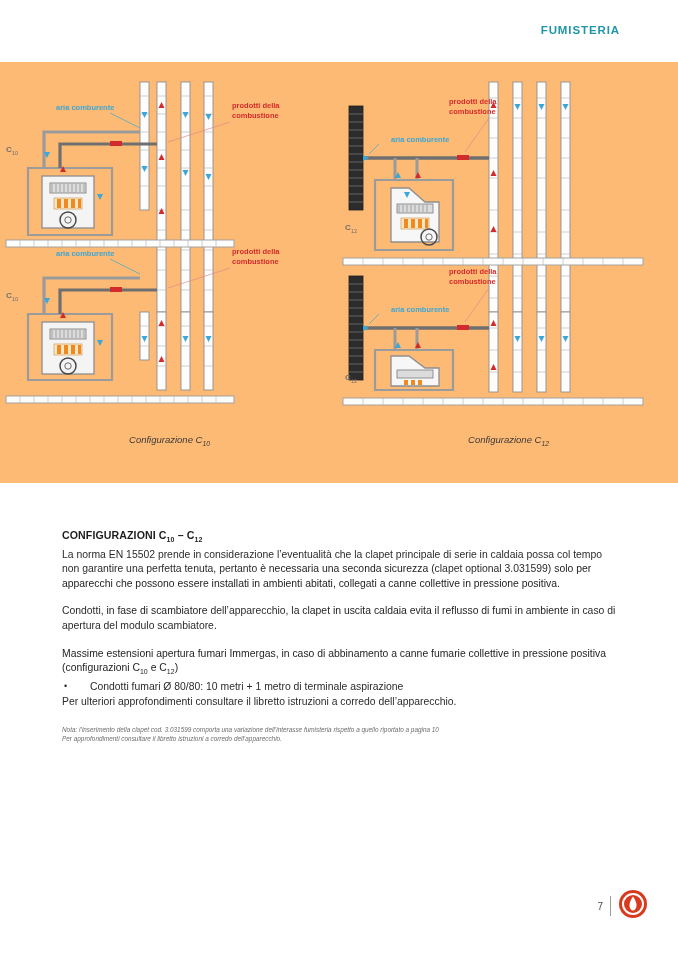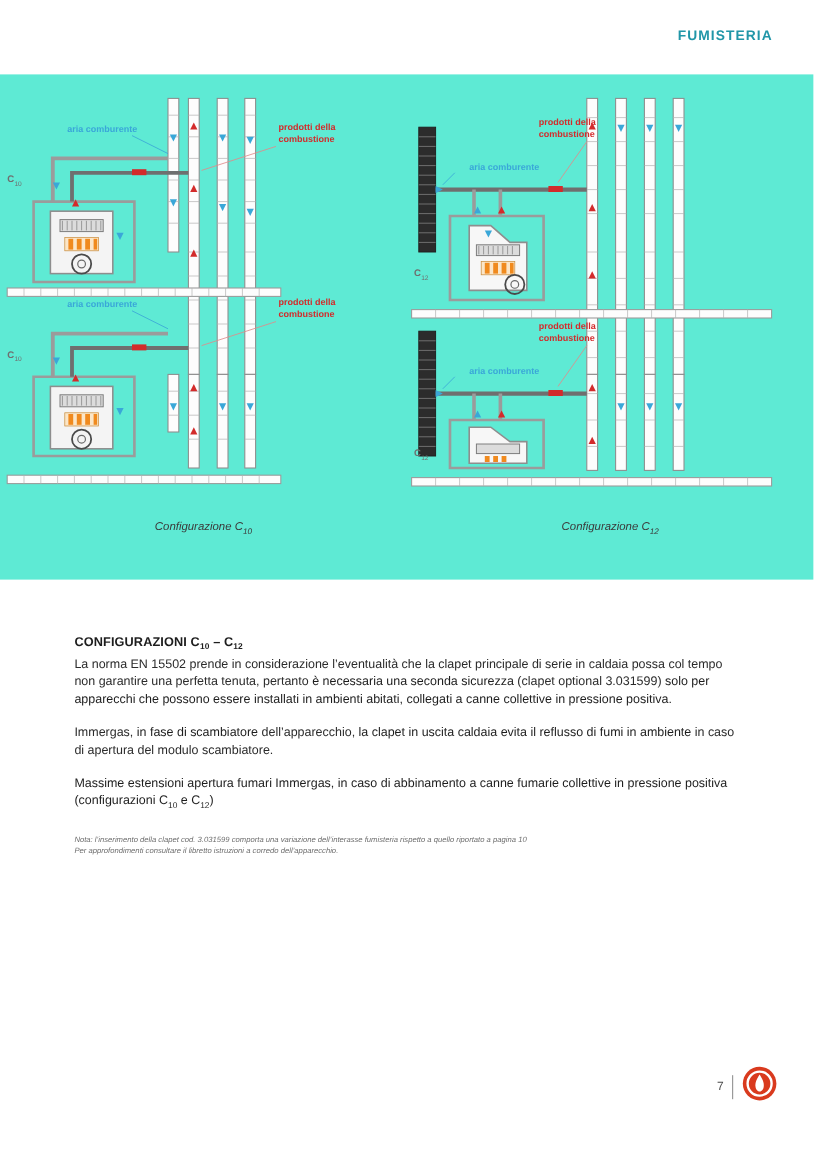--- a/index.html
+++ b/index.html
@@ -17,35 +17,35 @@
   }
 
   
   .page-header {
     position: absolute;
     top: 0; left: 0; right: 0;
     height: 62px;
   }
   .header-title {
     position: absolute;
-    right: 34px;
+    right: 58px;
     top: 24px;
     font-size: 11.5px;
     letter-spacing: 0.9px;
     font-weight: 600;
     color: #2196a8;
   }
 
   
   .figure-band {
     position: absolute;
     left: 0; right: 0;
     top: 62px;
     height: 421px;
-    background: #5eead4;
+    background: #fdba74;
   }
   .figures {
     position: absolute;
     inset: 0;
     display: flex;
   }
   .figure {
     flex: 1 1 50%;
     position: relative;
   }
@@ -621,29 +621,31 @@
 </div>
 
 <div class="content">
 
   <p class="sec-title"><span>CONFIGURAZIONI C</span><sub>10</sub><span> – C</span><sub>12</sub></p>
 
   <p><span>La norma EN 15502 prende in considerazione l’eventualità che la clapet principale di serie in caldaia possa col tempo non garantire una perfetta tenuta, pertanto </span><b>è necessaria una seconda sicurezza</b><span> (clapet optional 3.031599) </span><b>solo per apparecchi che possono essere</b><b> installati in ambienti abitati, collegati a canne collettive in pressione positiva</b><span>.</span></p>
 
   <div class="gap"></div>
 
-  <p><span>Immergas, </span><b>in fase di scambiatore</b><span> dell’apparecchio, </span><b>la clapet in uscita caldaia evita il reflusso di fumi in ambiente</b><span> in caso di apertura del modulo scambiatore.</span></p>
+  <p><span>Condotti, </span><b>in fase di scambiatore</b><span> dell’apparecchio, </span><b>la clapet in uscita caldaia evita il reflusso di fumi in ambiente</b><span> in caso di apertura del modulo scambiatore.</span></p>
 
   <div class="gap"></div>
 
   <p><b>Massime estensioni apertura fumari Immergas, in caso di abbinamento a canne fumarie collettive in pressione positiva (configurazioni C</b><b><sub>10</sub></b><b> e C</b><b><sub>12</sub></b><b>)</b></p>
 
   <ul class="bullets">
+    <li>Condotti fumari Ø 80/80: 10 metri + 1 metro di terminale aspirazione</li>
   </ul>
 
+  <p>Per ulteriori approfondimenti consultare il libretto istruzioni a corredo dell’apparecchio.</p>
 
   <div class="note">
     <div>Nota: l’inserimento della clapet cod. 3.031599 comporta una variazione dell’interasse fumisteria rispetto a quello riportato a pagina 10</div>
     <div>Per approfondimenti consultare il libretto istruzioni a corredo dell’apparecchio.</div>
   </div>
 </div>
 
 <div class="page-footer">
   <div class="page-number">7</div>
   <div class="footer-rule"></div>

